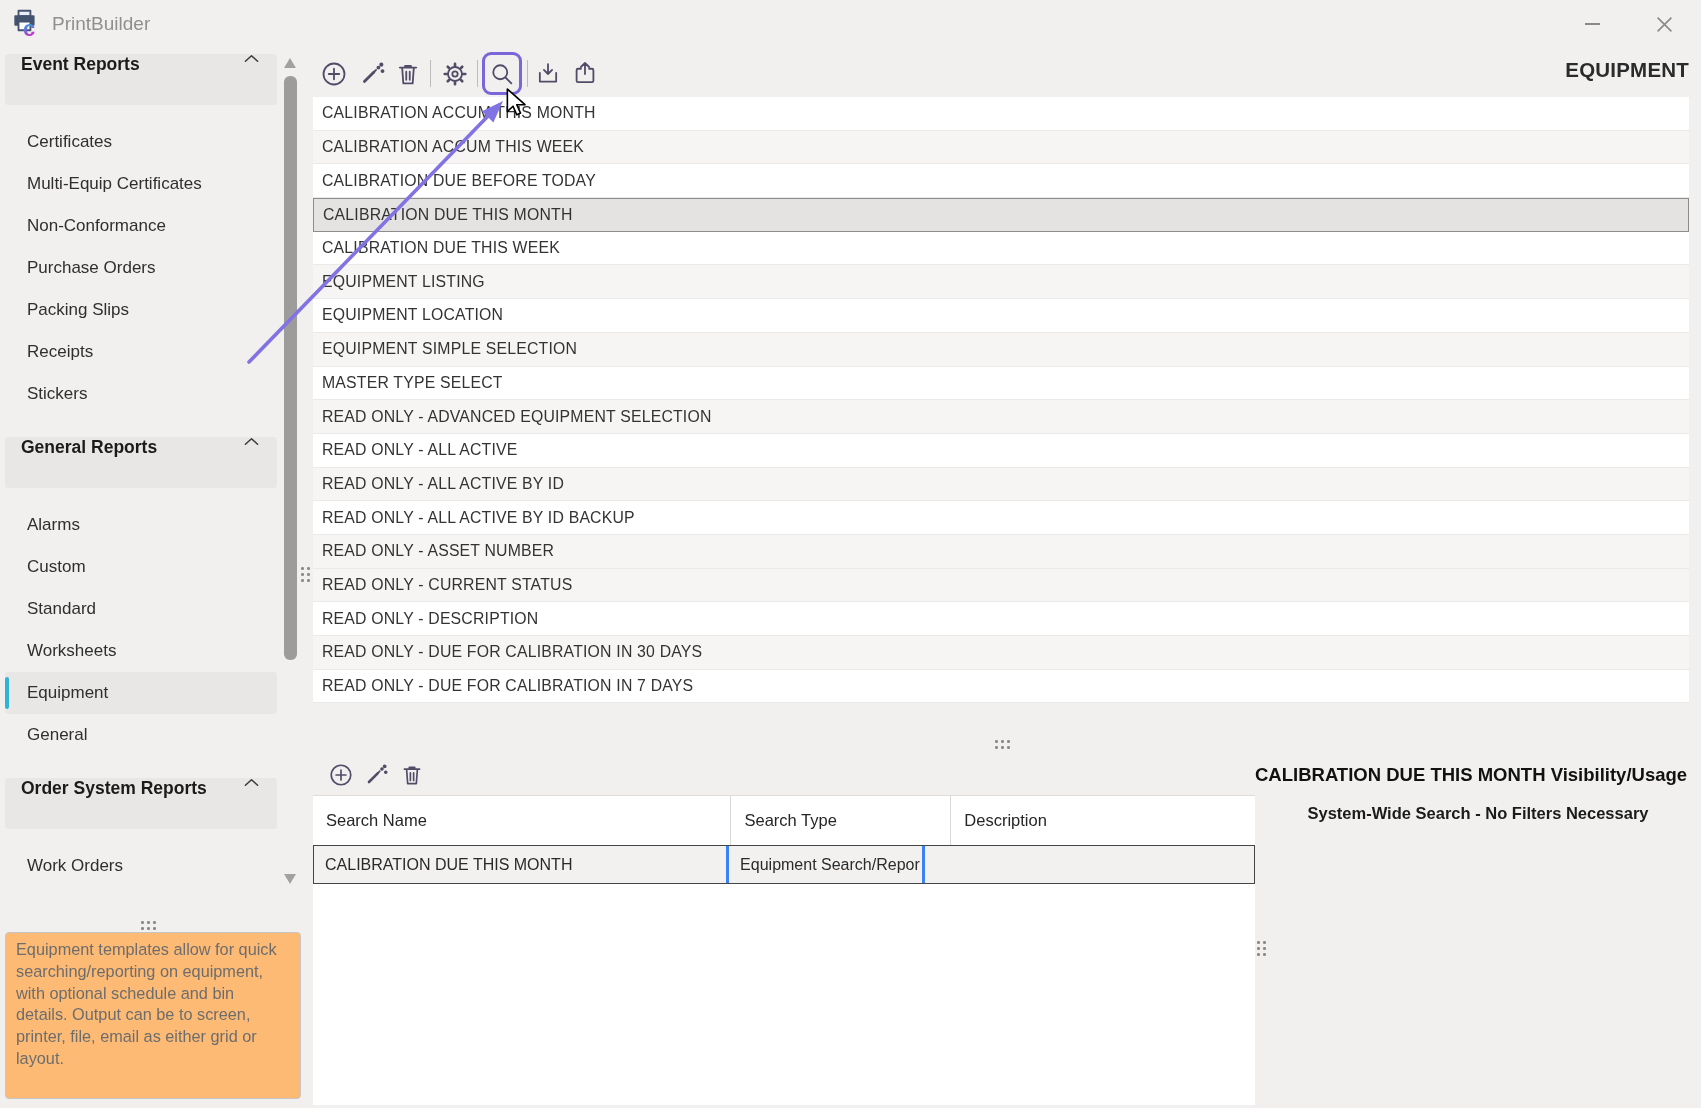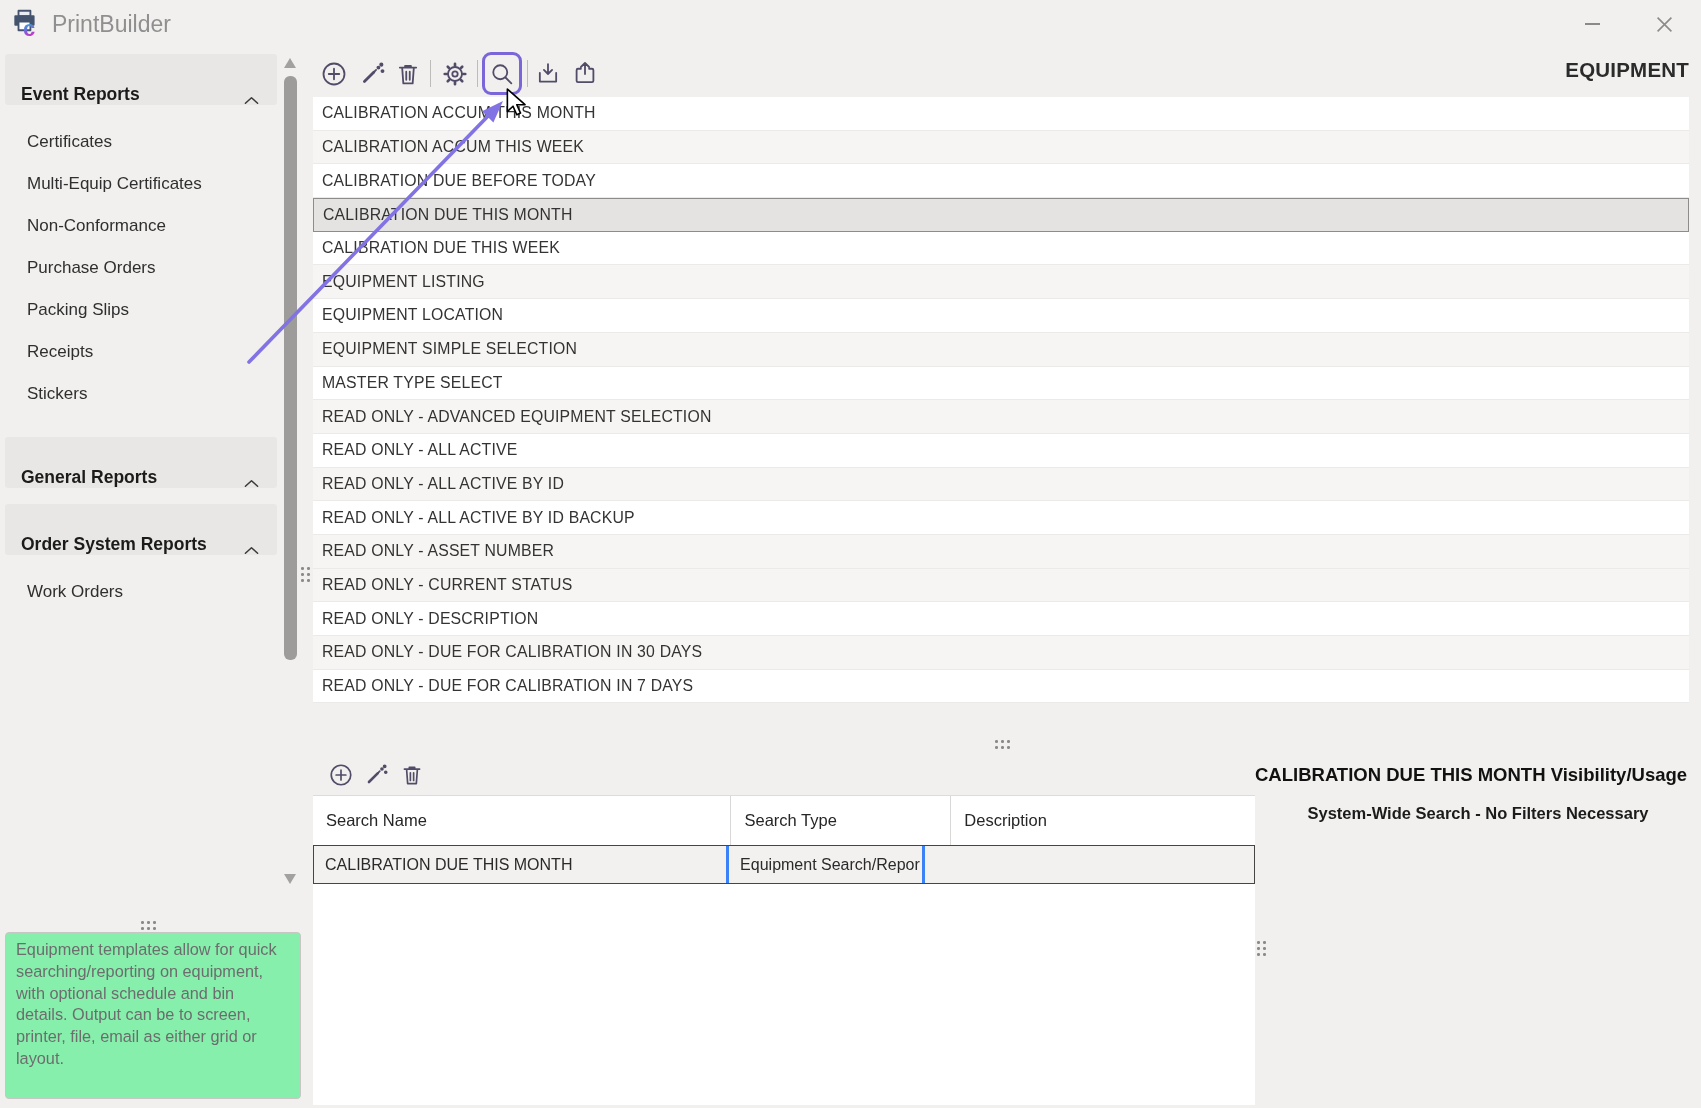--- a/index.html
+++ b/index.html
@@ -6,36 +6,36 @@
   #app{position:relative;width:1701px;height:1108px;background:#f1f0ee;overflow:hidden;
        font-family:"Liberation Sans",sans-serif;color:#2b2b2b;}
 
   
   .titlebar{position:absolute;left:0;top:0;width:1701px;height:48px;background:#f1f0ee;}
   .app-icon{position:absolute;left:12px;top:8px;width:34px;height:34px;}
   .app-icon .printer{position:absolute;left:0;top:0;}
   .app-icon .cglyph{position:absolute;left:11px;top:10px;font-size:22px;font-weight:900;
        background:linear-gradient(160deg,#21b7e2 20%,#7d5fd8 55%,#e228c0 85%);
        -webkit-background-clip:text;background-clip:text;color:transparent;line-height:22px;}
-  .win-title{position:absolute;left:52px;top:0;height:48px;line-height:48px;font-size:23px;color:#8f8f8f;}
+  .win-title{position:absolute;left:52px;top:0;height:48px;line-height:48px;font-size:19px;color:#8f8f8f;}
   .win-btn{position:absolute;top:0;width:48px;height:48px;display:flex;align-items:center;justify-content:center;cursor:default;}
   .win-btn.min{left:1568px;}
   .win-btn.close{left:1640px;}
   .min-glyph{width:15px;height:2px;background:#8a8a8a;}
 
   
   .sidebar{position:absolute;left:5px;top:54px;width:272px;height:866px;overflow:hidden;}
-  .section-header{height:51px;background:#e9e7e5;border-radius:3px;display:flex;align-items:flex-end;
+  .section-header{height:51px;background:#e9e7e5;border-radius:3px;display:flex;align-items:flex-start;
        padding:0 18px 0 16px;margin-bottom:16px;cursor:default;}
   .sh-label{font-weight:bold;font-size:17.5px;color:#1b1b1b;flex:1;}
   .section-items{margin-bottom:22px;}
   .side-item{height:42px;display:flex;align-items:center;padding-left:22px;font-size:17px;color:#2f2f2f;position:relative;cursor:default;}
   .side-item.selected{background:#e9e7e5;border-radius:3px;}
   .side-item.selected::before{content:"";position:absolute;left:0;top:5px;bottom:5px;width:4px;background:#2fb4d6;border-radius:2px;}
-  .side-desc{position:absolute;left:5px;top:932px;width:296px;height:167px;background:#86efac;
+  .side-desc{position:absolute;left:5px;top:932px;width:296px;height:167px;background:#fdba74;
        border:1px solid #c8c6c4;border-radius:4px;box-sizing:border-box;padding:6px 10px;
        font-size:16.3px;line-height:21.8px;color:#6d6d6d;}
 
   
   .sb-scroll-up{position:absolute;left:284px;top:58px;width:0;height:0;
        border-left:6.5px solid transparent;border-right:6.5px solid transparent;border-bottom:10px solid #a2a19f;}
   .sb-scroll-thumb{position:absolute;left:284px;top:76px;width:13px;height:584px;background:#9d9c9a;border-radius:6px;}
   .sb-scroll-down{position:absolute;left:284px;top:874px;width:0;height:0;
        border-left:6.5px solid transparent;border-right:6.5px solid transparent;border-top:10px solid #a2a19f;}
 
@@ -121,20 +121,28 @@
           <div class="side-item">Purchase Orders</div>
           <div class="side-item">Packing Slips</div>
           <div class="side-item">Receipts</div>
           <div class="side-item">Stickers</div>
         </div>
         <div class="section-header">
           <span class="sh-label">General Reports</span>
           <svg width="15" height="9" viewBox="0 0 16 9" style="flex:none">
             <polyline points="1.5,7.5 8,1.5 14.5,7.5" fill="none" stroke="#3a3a3a" stroke-width="1.6" stroke-linecap="round" stroke-linejoin="round"></polyline>
           </svg>
+        </div>
+        <div class="section-items">
+          <div class="side-item">Alarms</div>
+          <div class="side-item">Custom</div>
+          <div class="side-item">Standard</div>
+          <div class="side-item">Worksheets</div>
+          <div class="side-item selected">Equipment</div>
+          <div class="side-item">General</div>
         </div>
         <div class="section-header">
           <span class="sh-label">Order System Reports</span>
           <svg width="15" height="9" viewBox="0 0 16 9" style="flex:none">
             <polyline points="1.5,7.5 8,1.5 14.5,7.5" fill="none" stroke="#3a3a3a" stroke-width="1.6" stroke-linecap="round" stroke-linejoin="round"></polyline>
           </svg>
         </div>
         <div class="section-items">
           <div class="side-item">Work Orders</div>
         </div>

